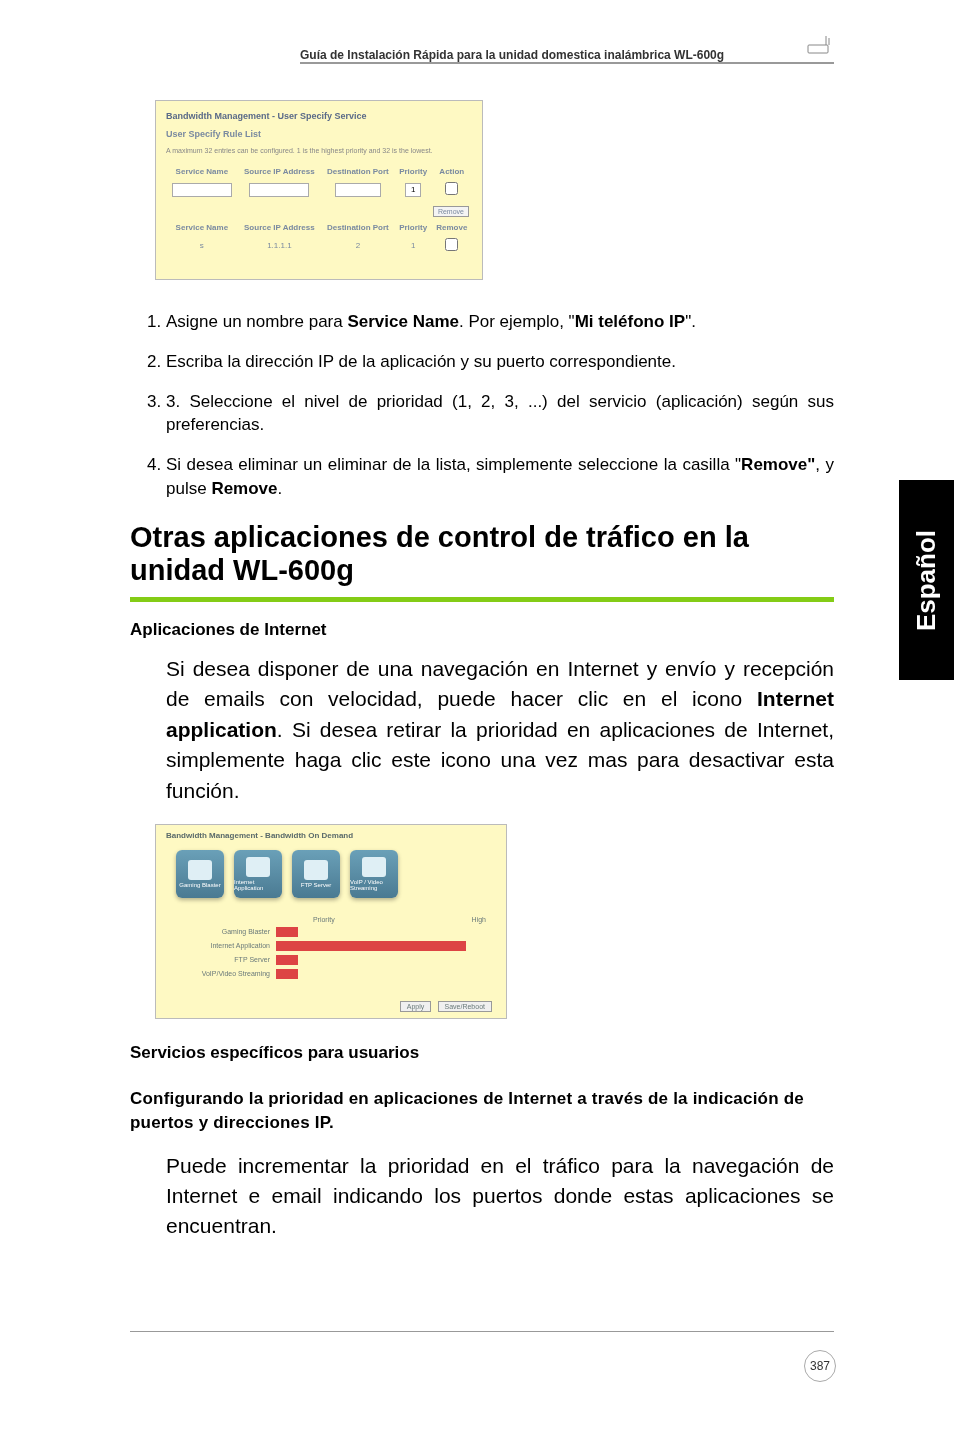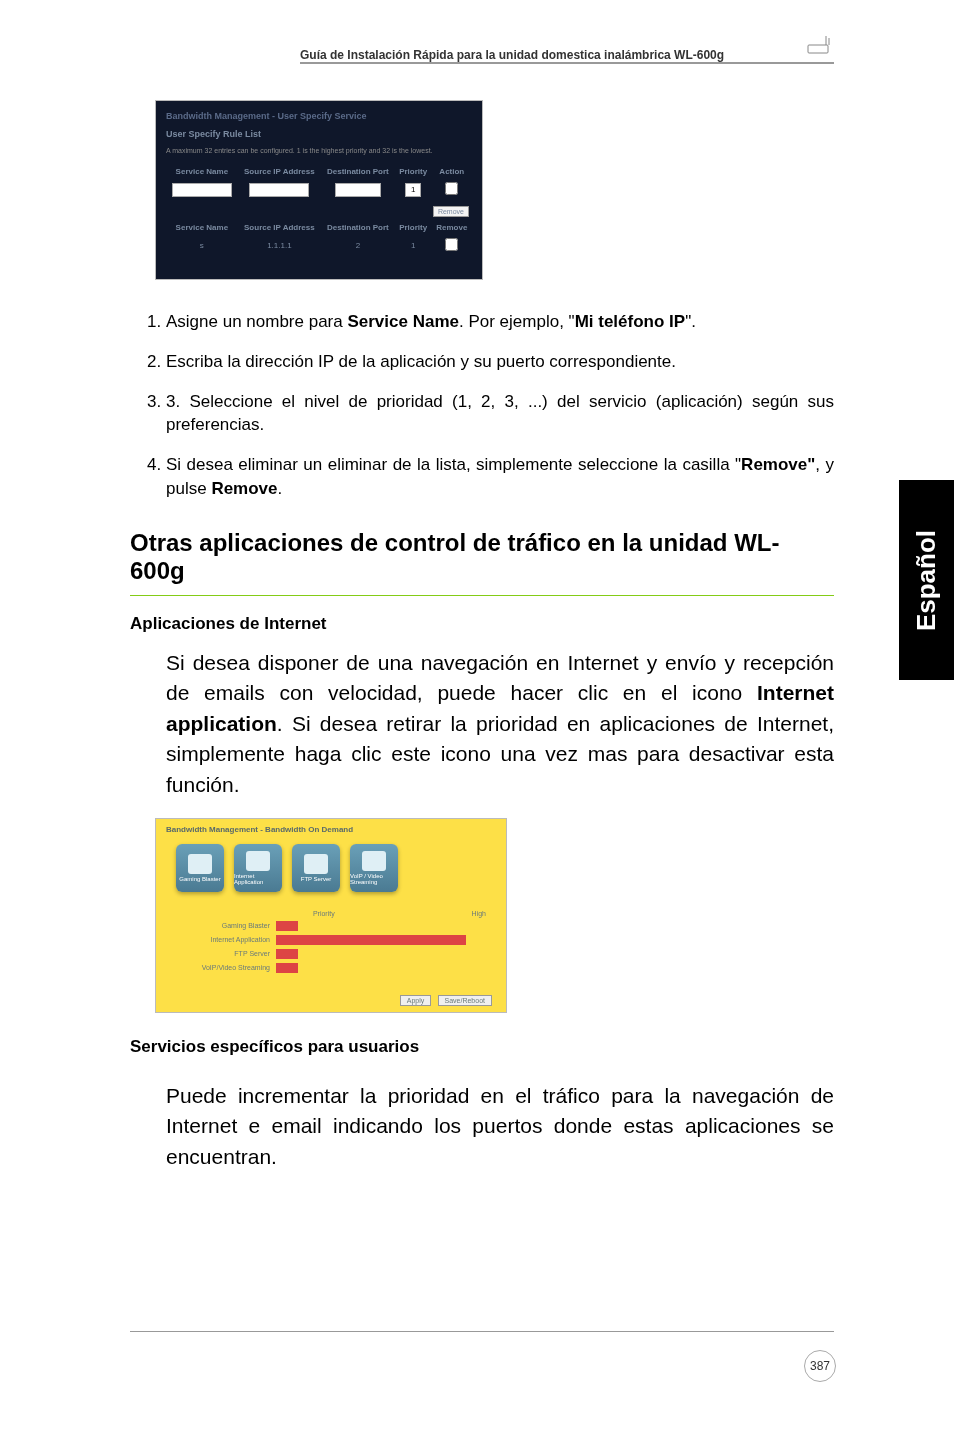--- a/index.html
+++ b/index.html
@@ -60,66 +60,66 @@
   }
   .screenshot1 {
     width: 328px;
     height: 180px;
     border: 1px solid #bbb;
     margin-left: 25px;
     margin-bottom: 30px;
     padding: 10px;
     font-size: 9px;
     color: #7a8aa0;
-    background: #0f172a;
+    background: #fef9c3;
   }
   .screenshot1 .s-title { font-weight: bold; color: #5a6a88; margin-bottom: 8px; }
   .screenshot1 .s-sub { font-weight: bold; margin-bottom: 8px; }
   .screenshot1 .s-note { font-size: 7px; margin-bottom: 10px; color: #888; }
   .screenshot1 table { width: 100%; border-collapse: collapse; font-size: 8px; color: #7a8aa0; }
   .screenshot1 th { font-weight: bold; padding: 3px; text-align: center; }
   .screenshot1 td { padding: 3px; text-align: center; }
   .screenshot1 td input.tx { width: 60px; height: 14px; border: 1px solid #aaa; background: #fff; }
   .screenshot1 td input.num { width: 16px; height: 14px; border: 1px solid #aaa; text-align: center; font-size: 8px; }
   .screenshot1 .btn { display: inline-block; border: 1px solid #999; padding: 1px 4px; font-size: 7px; background: #f4f4f4; }
   ol.steps {
     list-style: decimal;
     margin-left: 36px;
     font-size: 17px;
     line-height: 1.4;
   }
   ol.steps li { margin-bottom: 16px; text-align: justify; }
   h2.section-title {
     font-family: Arial, sans-serif;
-    font-size: 24px;
-    font-weight: bold;
-    margin-top: 28px;
+    font-size: 29px;
+    font-weight: bold;
+    margin-top: 20px;
     margin-bottom: 6px;
-    border-bottom: 1px solid #84cc16;
+    border-bottom: 5px solid #84cc16;
     padding-bottom: 10px;
   }
   .sub-head {
     font-size: 17px;
     font-weight: bold;
     margin-top: 18px;
     margin-bottom: 14px;
   }
   .para {
     font-size: 21px;
     text-align: justify;
     line-height: 1.45;
     margin-bottom: 18px;
     margin-left: 36px;
   }
   .screenshot2 {
     width: 352px;
     border: 1px solid #bbb;
     margin-left: 25px;
     margin-bottom: 24px;
-    background: #fde047;
+    background: #fef9c3;
     font-size: 8px;
     color: #6a7a7a;
   }
   .screenshot2 .hdr { padding: 6px 10px; font-weight: bold; color: #5a6a6a; }
   .screenshot2 .icon-row { display: flex; gap: 10px; padding: 4px 20px 18px; }
   .screenshot2 .ic { width: 48px; height: 48px; background: linear-gradient(#6aa0b8,#4a7a92); border-radius: 6px; display:flex; flex-direction:column; align-items:center; justify-content:center; color:#fff; font-size:6px; box-shadow: 0 2px 4px rgba(0,0,0,0.3);}
   .screenshot2 .ic .sq { width:24px; height:20px; background:#dfeff5; border-radius:3px; margin-bottom:2px;}
   .screenshot2 .bars { padding: 0 20px 12px; }
   .screenshot2 .brow { display:flex; align-items:center; font-size:7px; margin-bottom:4px; }
   .screenshot2 .blabel { width: 100px; text-align:right; padding-right:6px; color:#6a7a7a;}
@@ -277,19 +277,20 @@
         </div>
     </div>
     <div class="ftr">
       <span class="b">Apply</span>
       <span class="b">Save/Reboot</span>
     </div>
   </div>
 
   <div class="sub-head2">Servicios específicos para usuarios</div>
 
+  <div class="sub-head3">Configurando la prioridad en aplicaciones de Internet a través de la indicación de puertos y direcciones IP.</div>
 
   <p class="para">Puede incrementar la prioridad en el tráfico para la navegación de Internet e email indicando los puertos donde estas aplicaciones se encuentran.</p>
 
 </div>
 
 <div class="bottom-line"></div>
 <div class="page-num-circle">387</div>
 
 </body></html>

